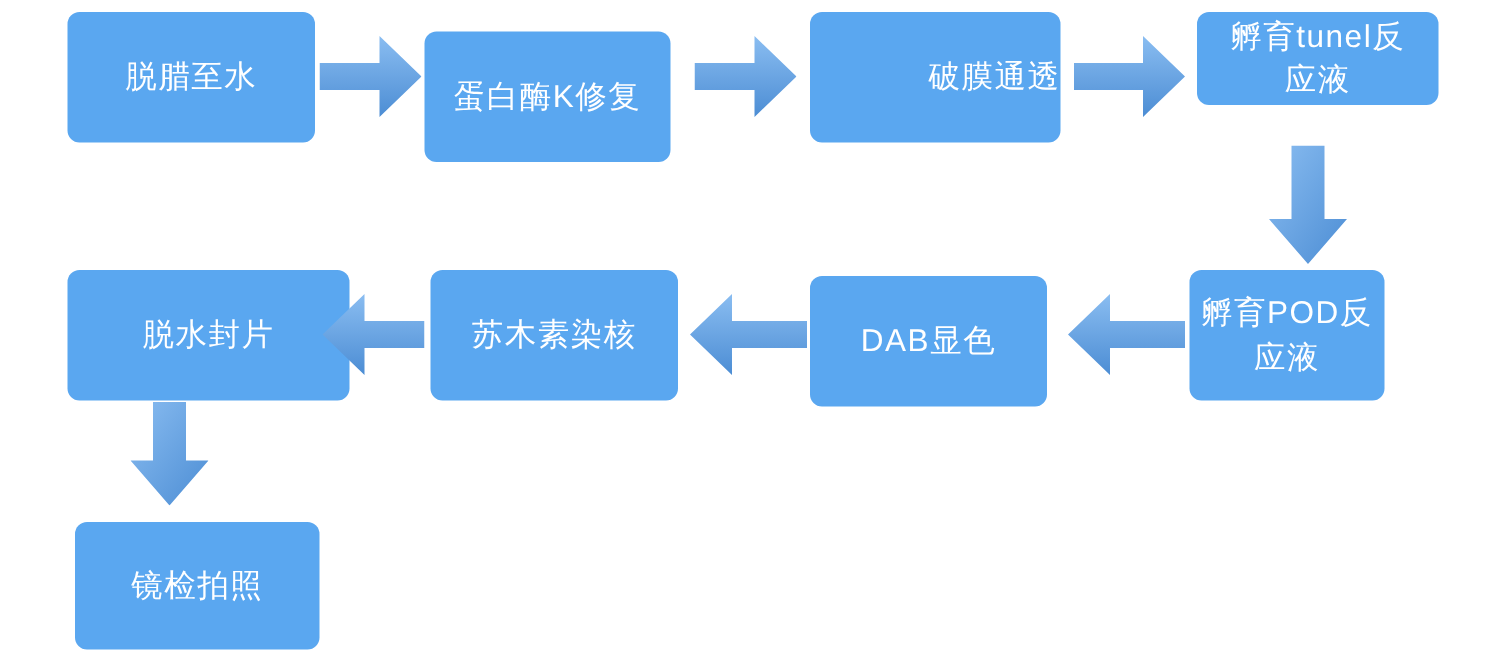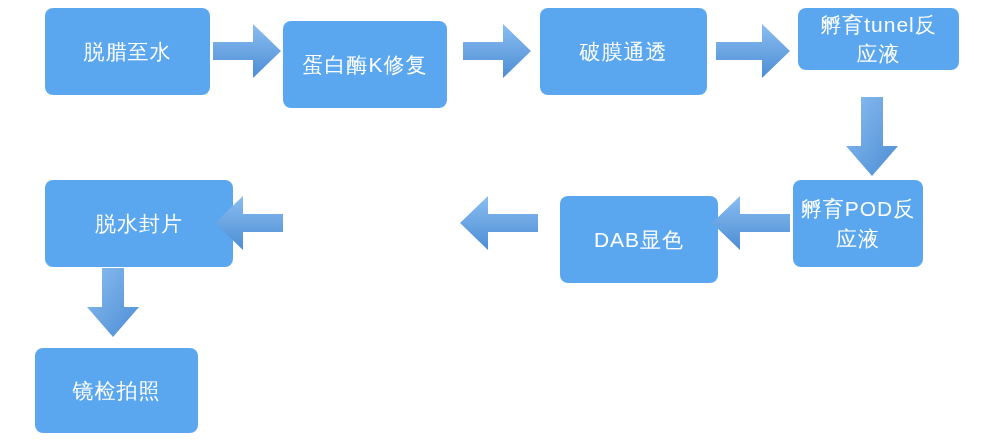--- a/index.html
+++ b/index.html
@@ -35,27 +35,27 @@
     letter-spacing:1px;
     white-space:pre-line;
   }
   .arrow{position:absolute;display:block;}
   .stop-light{stop-color:var(--arrow-light);}
   .stop-dark{stop-color:var(--arrow-dark);}
 
   
   .n1{left:45px;  top:8px;   width:165px; height:87px;}
   .n2{left:283px; top:21px;   width:164px; height:87px;}
-  .n3{left:540px; top:8px;   width:167px; height:87px;}
+  .n3{left:540px; top:8px;   width:167px; height:87px;justify-content:flex-end;}
   .n4{left:798px; top:8px;   width:161px; height:62px;}
   .n5{left:793px; top:180px; width:130px; height:87px;}
-  .n6{left:540px; top:196px; width:158px; height:87px;margin-left:20px;}
+  .n6{left:540px; top:184px; width:158px; height:87px;}
   .n7{left:287px; top:180px; width:165px; height:87px;}
   .n8{left:45px;  top:180px; width:188px; height:87px;}
-  .n9{left:35px;  top:348px; width:163px; height:85px;}
+  .n9{left:50px;  top:348px; width:163px; height:85px;}
 
   
   .a1{left:213px; top:24px;  width:68px; height:54px;}
   .a2{left:463px; top:24px;  width:68px; height:54px;}
   .a3{left:716px; top:24px;  width:74px; height:54px;}
   .d1{left:846px; top:97px;  width:52px; height:79px;}
   .a4{left:712px; top:196px; width:78px; height:54px;}
   .a5{left:460px; top:196px; width:78px; height:54px;}
   .a6{left:215px; top:196px; width:68px; height:54px;}
   .d2{left:87px;  top:268px; width:52px; height:69px;}
@@ -92,20 +92,23 @@
 应液</span>
   </div>
 
   <div class="node n5">
     <span class="label">孵育POD反
 应液</span>
   </div>
   <div class="node n6">
     <span class="label">DAB显色</span>
   </div>
+  <div class="node n7">
+    <span class="label">苏木素染核</span>
+  </div>
   <div class="node n8">
     <span class="label">脱水封片</span>
   </div>
 
   <div class="node n9">
     <span class="label">镜检拍照</span>
   </div>
 
   <svg class="arrow a1" viewBox="0 0 68 54" preserveAspectRatio="none">
     <polygon points="0,18 40,18 40,0 68,27 40,54 40,36 0,36" fill="url(#gradV)"></polygon>

